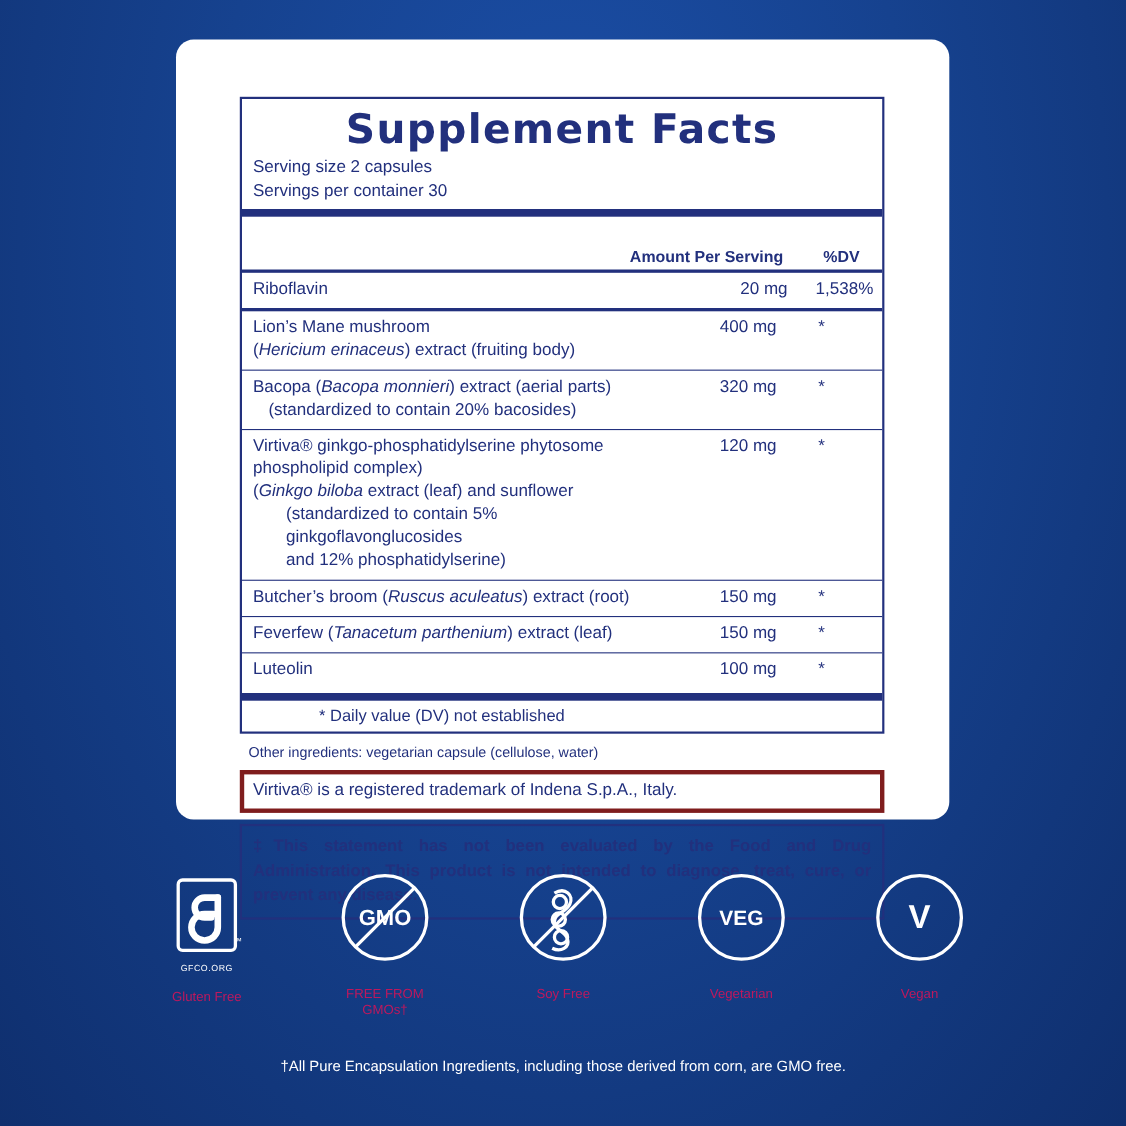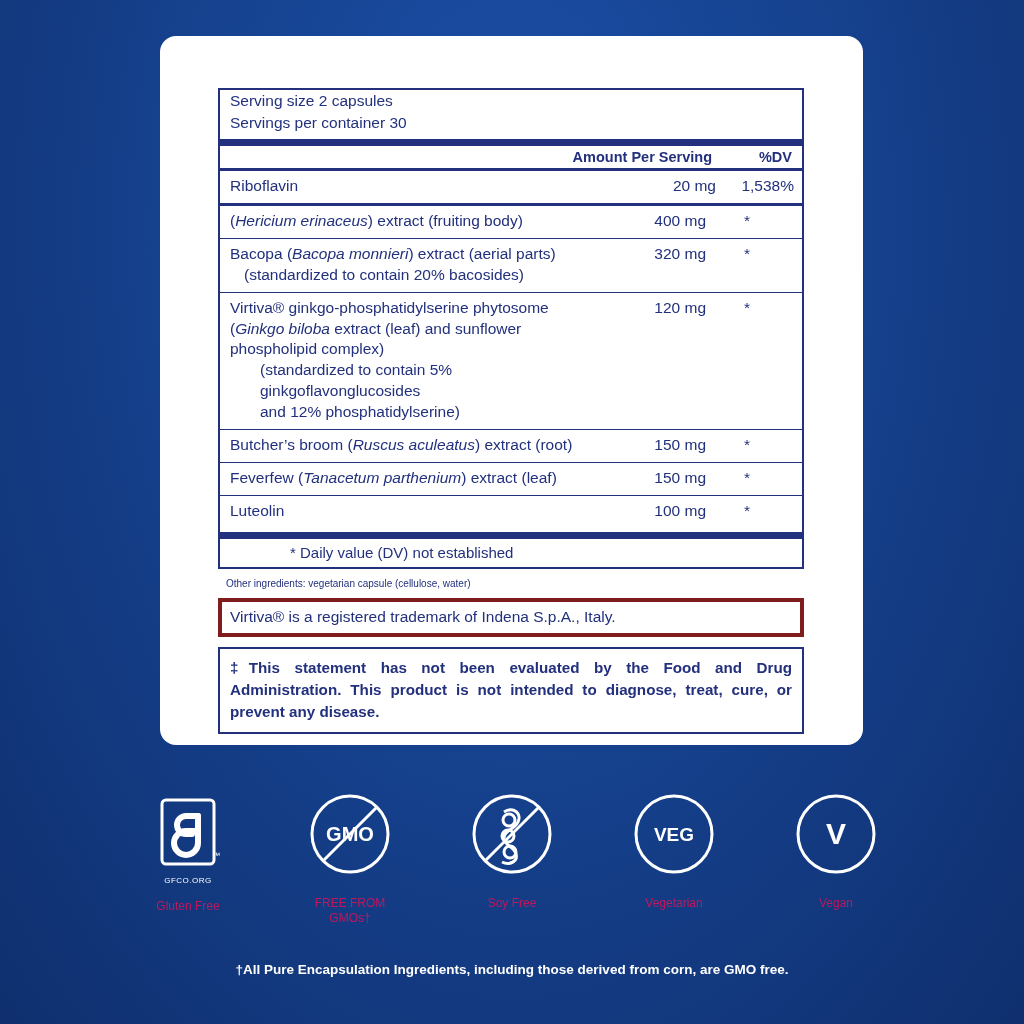--- a/index.html
+++ b/index.html
@@ -74,21 +74,21 @@
   .hdr-row {
     display: flex;
     justify-content: flex-end;
     align-items: baseline;
     font-size: 14.5px;
     font-weight: 700;
     padding: 3px 10px 3px 0;
     color: #22307d;
   }
   .hdr-amount { margin-right: 26px; }
-  .hdr-dv { width: 54px; text-align: right; }
+  .hdr-dv { width: 54px; text-align: center; margin-top: 26px; }
 
   .nutri-row {
     display: flex;
     align-items: flex-start;
     font-size: 15.5px;
     line-height: 1.35;
     padding: 5px 0 6px 0;
     color: #22307d;
   }
   .nutri-name {
@@ -117,21 +117,21 @@
   i { font-style: italic; }
 
   .footnote-row {
     font-size: 15px;
     padding: 5px 0 6px 22px;
     color: #22307d;
     margin-left: 48px;
   }
 
   .other-ing {
-    font-size: 10px;
+    font-size: 13px;
     color: #22307d;
     padding: 9px 0 9px 8px;
   }
 
   .tm-box {
     border: 4px solid #7f1d1d;
     font-size: 15.5px;
     color: #22307d;
     padding: 6px 0 7px 8px;
     box-sizing: border-box;
@@ -182,30 +182,30 @@
   }
 
   .footer-note {
     position: absolute;
     left: 0;
     top: 962px;
     width: 1024px;
     text-align: center;
     color: #ffffff;
     font-size: 13.5px;
-    font-weight: bold;
   }
 </style>
 </head>
 <body>
 
 <div class="card">
   <div class="panel">
 
     <div class="facts-box">
+      <div class="facts-title">Supplement Facts</div>
 
       <div class="serving-line">Serving size   2 capsules</div>
       <div class="serving-line">Servings per container  30</div>
 
       <div class="rule-thick"></div>
 
       <div class="hdr-row">
         <span class="hdr-amount">Amount Per Serving</span>
         <span class="hdr-dv">%DV</span>
       </div>
@@ -214,42 +214,43 @@
 
       <div class="nutri-row">
         <span class="nutri-name">Riboflavin</span>
         <span class="nutri-amt">20 mg</span>
         <span class="nutri-dv">1,538%</span>
       </div>
       <div class="rule-med"></div>
 
       <div class="nutri-row">
         <span class="nutri-name">
+          <span class="sub-line">Lion’s Mane mushroom</span>
           <span class="sub-line"><span>(</span><i>Hericium erinaceus</i><span>) extract (fruiting body)</span></span>
         </span>
         <span class="nutri-amt">400 mg</span>
         <span class="nutri-dv star">*</span>
       </div>
       <div class="rule-thin"></div>
 
       <div class="nutri-row">
         <span class="nutri-name">
           <span class="sub-line"><span>Bacopa (</span><i>Bacopa monnieri</i><span>) extract (aerial parts)</span></span>
           <span class="sub-line indent1">(standardized to contain 20% bacosides)</span>
         </span>
         <span class="nutri-amt">320 mg</span>
         <span class="nutri-dv star">*</span>
       </div>
       <div class="rule-thin"></div>
 
       <div class="nutri-row">
         <span class="nutri-name">
           <span class="sub-line">Virtiva® ginkgo-phosphatidylserine phytosome</span>
+          <span class="sub-line">phospholipid complex)</span>
           <span class="sub-line"><span>(</span><i>Ginkgo biloba</i><span> extract (leaf) and sunflower</span></span>
-          <span class="sub-line">phospholipid complex)</span>
           <span class="sub-line indent2">(standardized to contain 5% ginkgoflavonglucosides</span>
           <span class="sub-line indent2">and 12% phosphatidylserine)</span>
         </span>
         <span class="nutri-amt">120 mg</span>
         <span class="nutri-dv star">*</span>
       </div>
       <div class="rule-thin"></div>
 
       <div class="nutri-row">
         <span class="nutri-name"><span>Butcher’s broom (</span><i>Ruscus aculeatus</i><span>) extract (root)</span></span>

